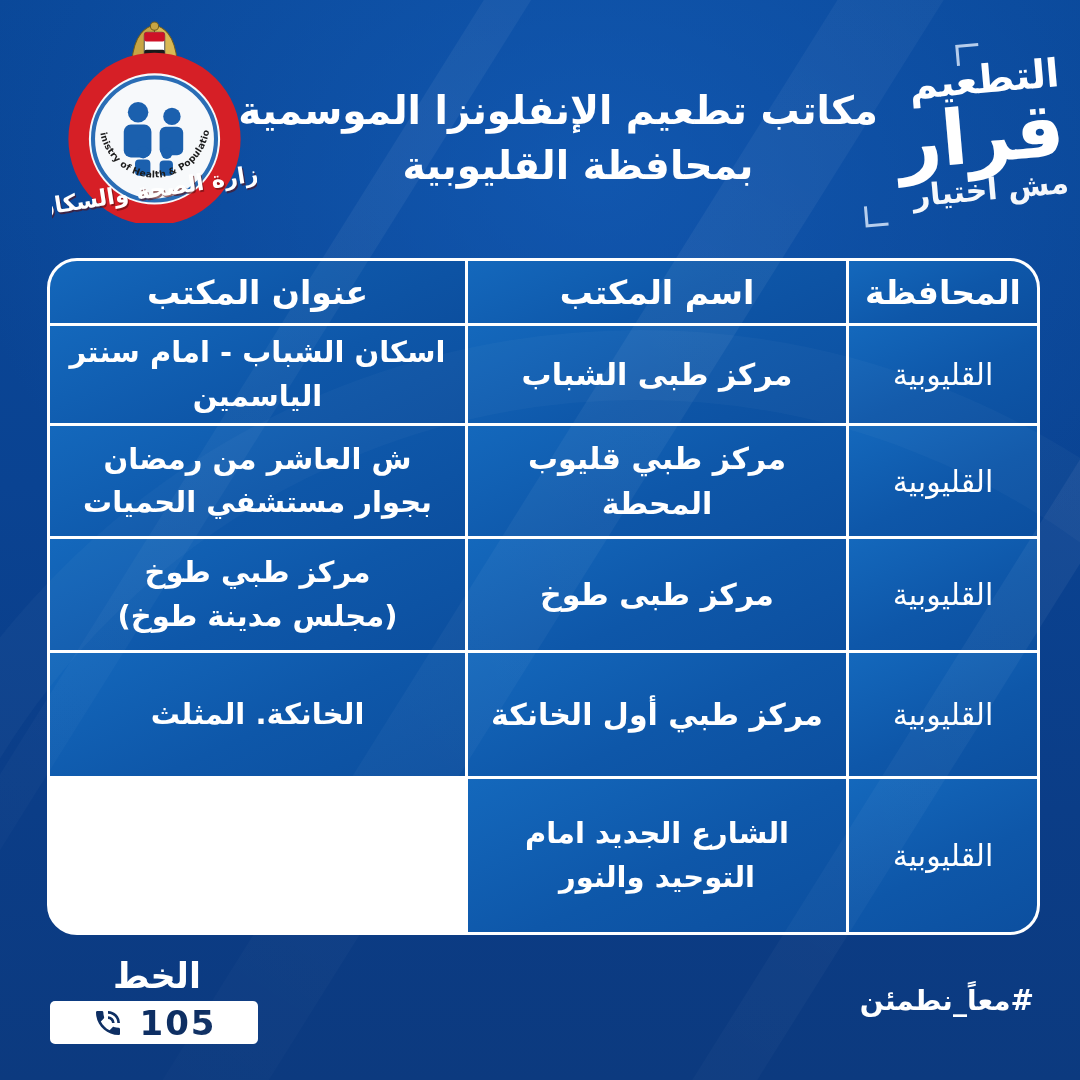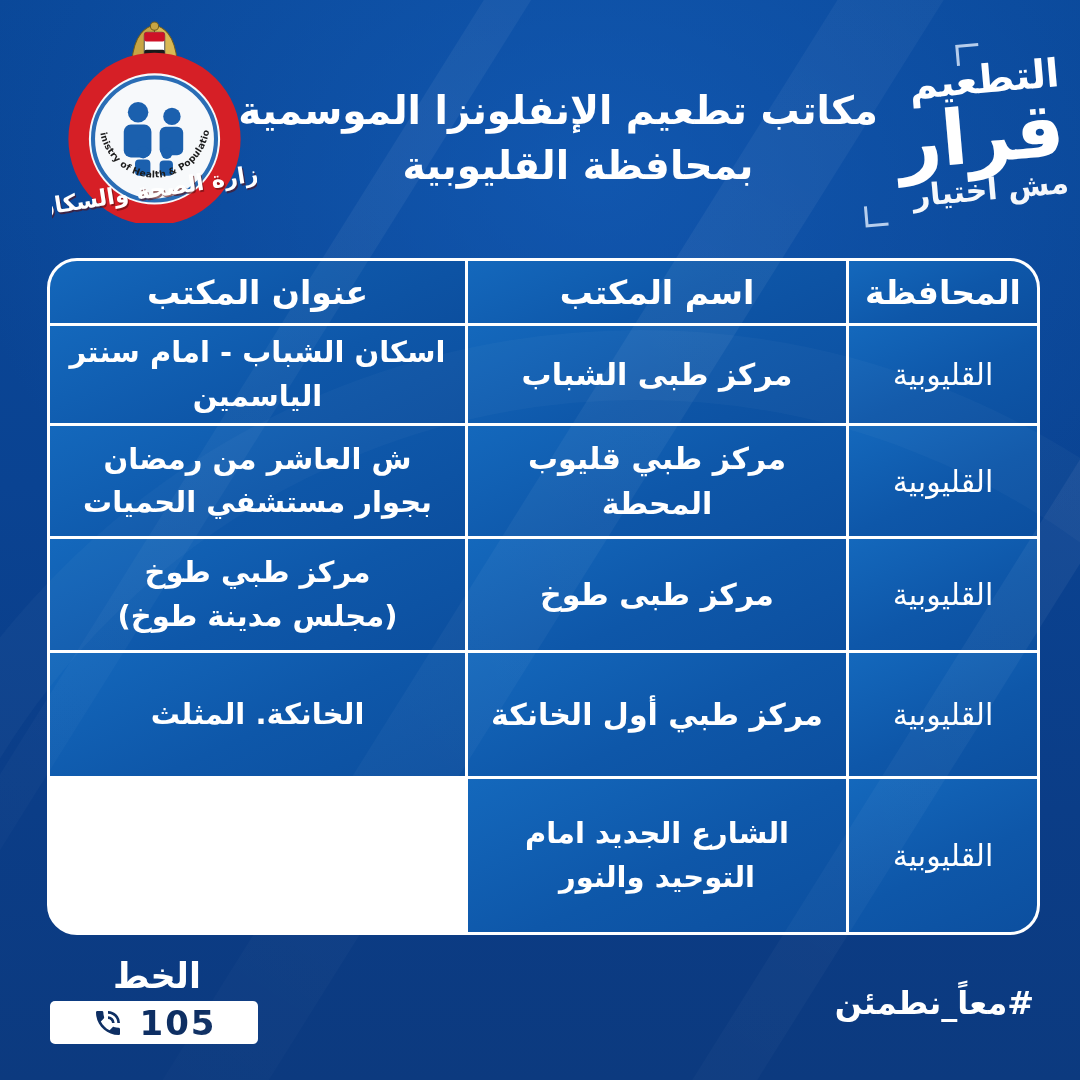--- a/index.html
+++ b/index.html
@@ -51,21 +51,21 @@
 
   .hotline-label{position:absolute;left:58px;top:956px;width:198px;z-index:3;
     text-align:center;color:#fff;font-weight:800;font-size:35px;}
   .hotline-box{position:absolute;left:50px;top:1001px;width:208px;height:43px;z-index:3;
     background:#fff;border-radius:5px;display:flex;align-items:center;justify-content:center;
     gap:16px;direction:ltr;}
   .hotline-box .num{color:#0e2f63;font-weight:800;font-size:34px;letter-spacing:2px;}
   .phone-svg{width:32px;height:32px;}
 
   .hashtag{position:absolute;right:46px;top:984px;z-index:3;
-    color:#fff;font-weight:800;font-size:32px;}
+    color:#fff;font-weight:800;font-size:28px;}
 </style>
 </head>
 <body>
 
 <div class="canvas">
 
   <svg class="logo" viewBox="0 0 200 200">
 
     <g>
       <path d="M78,42 C80,16 92,8 100,7 L100,42 Z" fill="#c7a544" stroke="#6d5a1d" stroke-width="1"></path>

